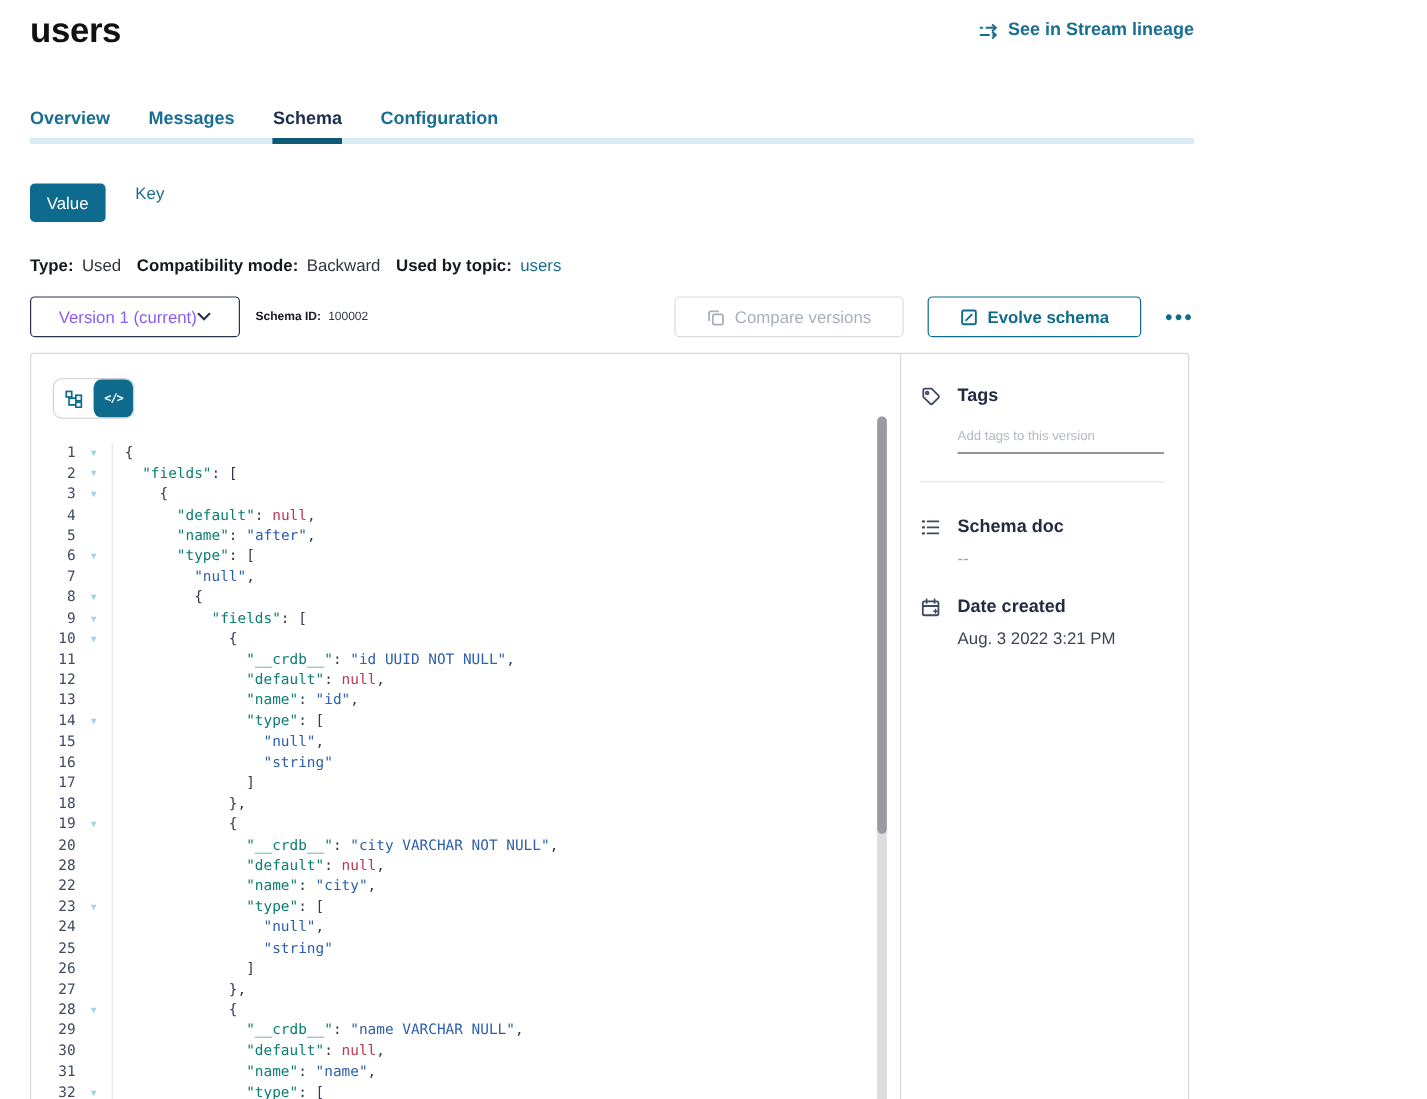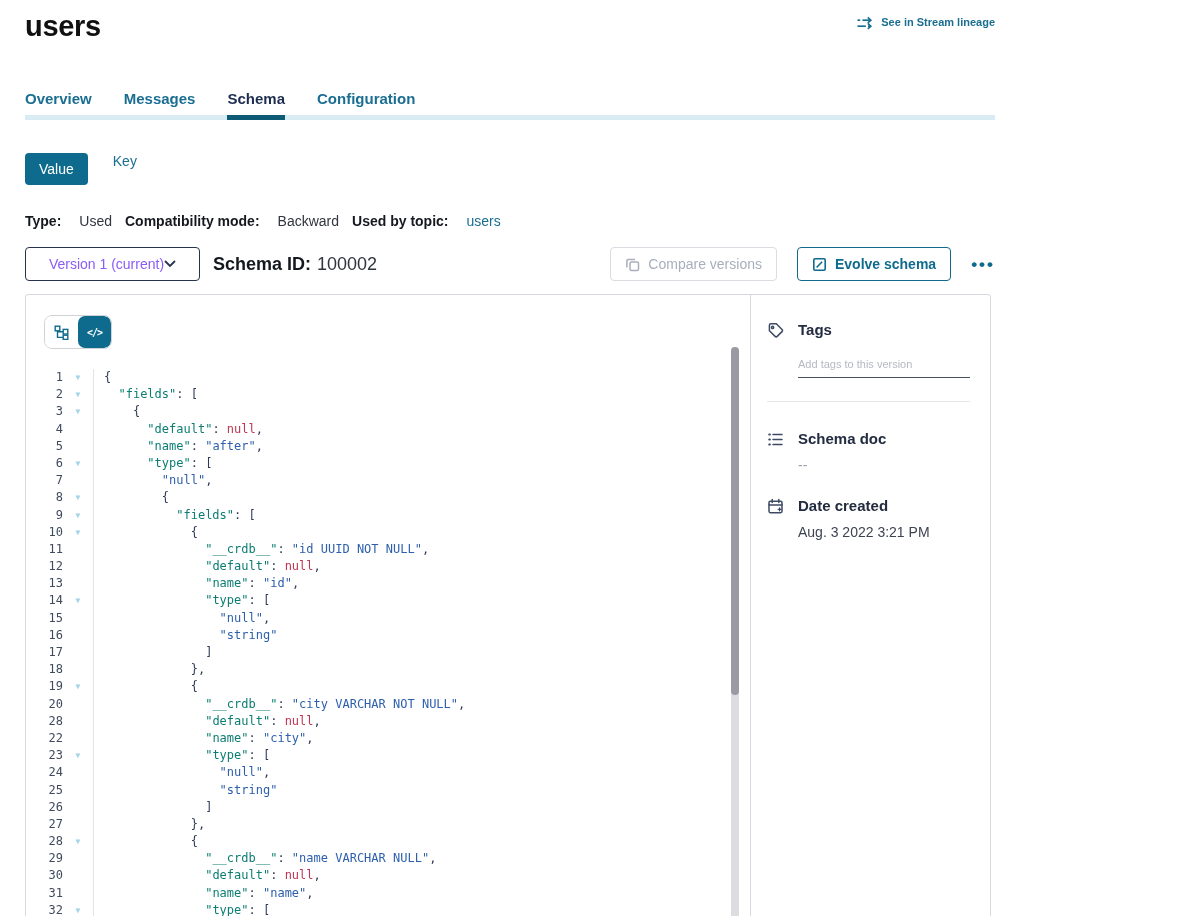--- a/index.html
+++ b/index.html
@@ -18,49 +18,49 @@
     --muted:#9aa1ac;
   }
   *{box-sizing:border-box;margin:0;padding:0}
   html,body{background:#fff}
   body{width:1189px;height:916px;overflow:hidden;font-family:"Liberation Sans",sans-serif;color:var(--ink)}
   .page{position:relative;width:1020px;height:916px;padding-top:10px}
 
   
   .hdr{display:flex;justify-content:space-between;align-items:flex-start;padding:0 25px}
   .title{font-size:29px;font-weight:700;letter-spacing:-.3px;color:#111}
-  .lineage{display:flex;align-items:flex-start;gap:7px;color:var(--link);font-size:11px;font-weight:700;margin-top:6px;cursor:pointer}
+  .lineage{display:flex;align-items:flex-end;gap:7px;color:var(--link);font-size:15px;font-weight:700;margin-top:6px;cursor:pointer}
   .lineage svg{display:block}
 
   
   .tabbar{position:relative;margin-top:47px;padding:0 25px}
   .tabbar .track{position:absolute;left:25px;right:25px;bottom:0;height:5px;background:var(--tab-track)}
   .tabs{display:flex;gap:32px;position:relative;z-index:1}
   .tab{font-size:15px;font-weight:600;color:var(--link);padding-bottom:13px;position:relative;cursor:pointer}
   .tab.active{color:var(--tab-active)}
   .tab.active::after{content:"";position:absolute;left:0;right:0;bottom:0;height:5px;background:var(--tab-indicator)}
 
   
   .serde{display:flex;margin:33px 25px 0}
   .serde-value{background:var(--accent);color:#fff;font-size:14px;padding:8px 14px;border:none;border-radius:4px;cursor:pointer;font-family:inherit}
   .serde-key{color:var(--link);font-size:14px;margin-left:25px;cursor:pointer}
 
   
   .meta{display:flex;align-items:center;gap:13px;margin:28px 25px 0;font-size:14px;color:#30343c}
   .meta b{color:#15181e;font-weight:700}
-  .meta .pair{display:flex;gap:18px}
+  .meta .pair{display:flex;gap:7px}
   .meta a{color:var(--link);cursor:pointer;text-decoration:none}
 
   
   .controls{display:flex;align-items:center;margin:18px 25px 0 25px}
   .select{width:175px;height:34px;border:1px solid #27334e;border-radius:4px;display:flex;align-items:center;justify-content:center;padding:0 12px;font-size:14px;color:#8b5cf6;cursor:pointer;background:#fff}
-  .schemaid{display:flex;gap:6px;margin-left:13px;font-size:18px;color:#30343c}
+  .schemaid{display:flex;gap:6px;margin-left:13px;font-size:10px;color:#30343c}
   .schemaid b{color:#15181e}
   .ctl-right{margin-left:auto;display:flex;align-items:center;gap:20px}
-  .btn{height:34px;display:inline-flex;align-items:center;gap:8px;padding:0 14px;border-radius:4px;font-size:14px;background:#fff;cursor:pointer;font-family:inherit}
+  .btn{height:34px;display:inline-flex;align-items:center;gap:8px;padding:0 26px;border-radius:4px;font-size:14px;background:#fff;cursor:pointer;font-family:inherit}
   .btn.disabled{border:1px solid #d9dce1;color:#a8afbb;font-weight:500;cursor:default}
   .btn.primary-outline{border:1px solid var(--accent);color:var(--accent);font-weight:700}
   .more{color:var(--accent);font-size:17px;font-weight:700;letter-spacing:2px;cursor:pointer;line-height:1}
 
   
   .panel{margin:13px 29px 0 25px;border:1px solid var(--border);border-radius:3px;height:662px;display:flex;background:#fff}
   .editor{flex:1;position:relative;padding-top:20px;overflow:hidden}
   .viewtoggle{display:inline-flex;margin-left:18px;border:1px solid #cfd3d8;border-radius:8px;background:#fff;overflow:hidden}
   .vt-btn{width:33px;height:32px;display:flex;align-items:center;justify-content:center;cursor:pointer;background:#fff;border:none}
   .vt-btn.active{background:var(--accent);border-radius:7px}

